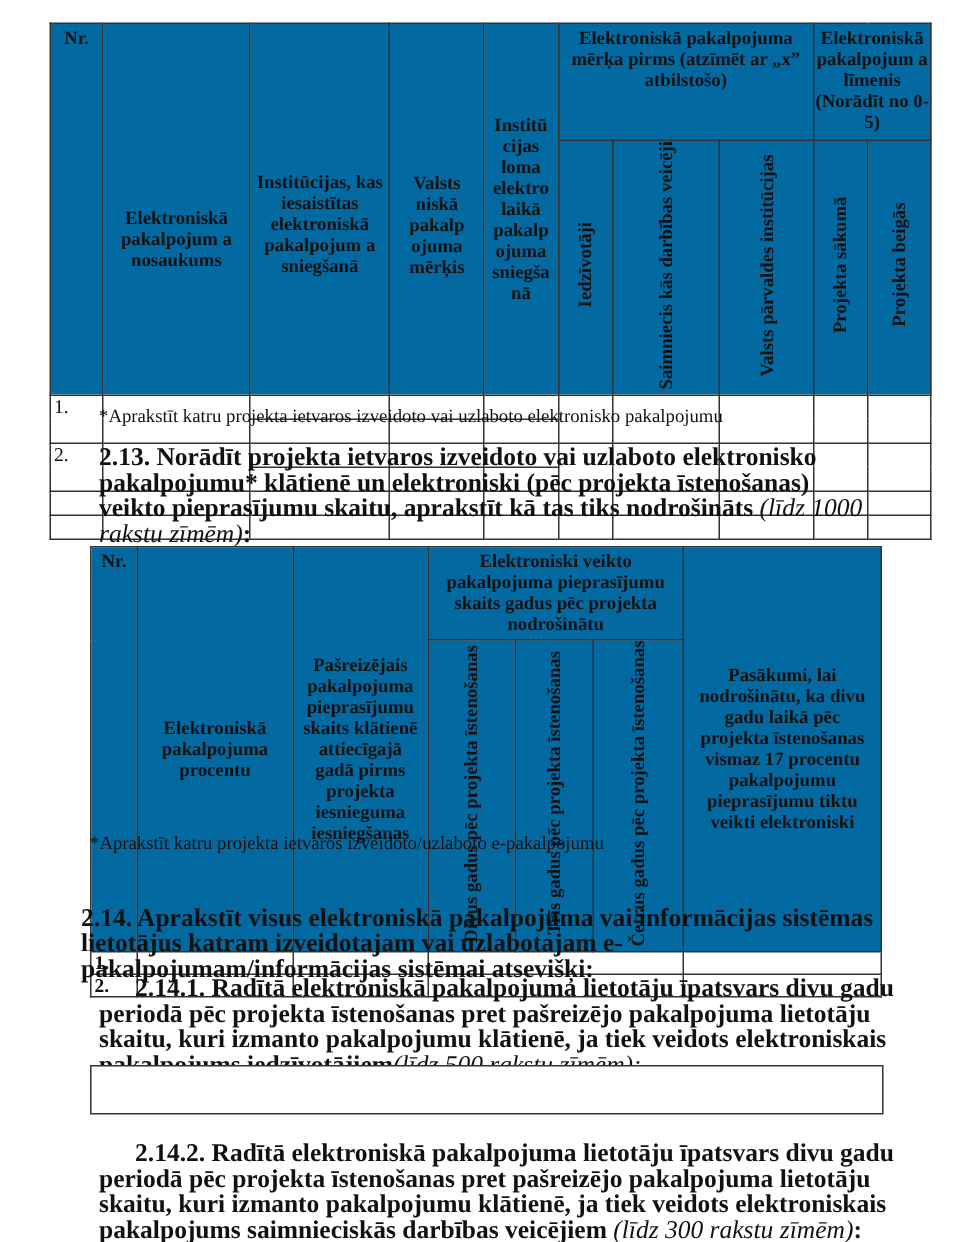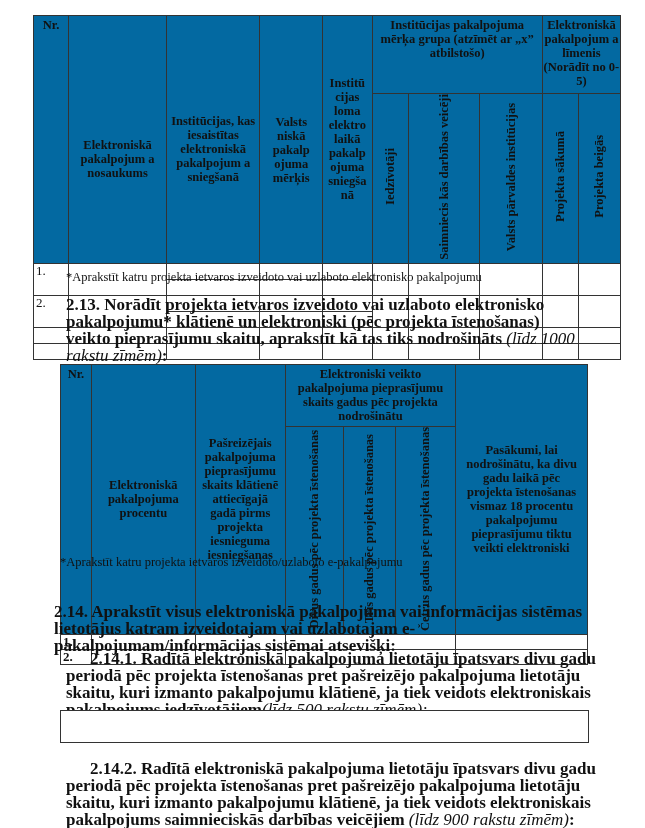--- a/index.html
+++ b/index.html
@@ -40,21 +40,21 @@
         </th>
     <th rowspan="2">
           <div style="padding-top:20px">Institūcijas, kas iesaistītas elektroniskā pakalpojum a sniegšanā</div>
         </th>
     <th rowspan="2">
           <div style="padding:22px 2px 0">Valsts niskā pakalp ojuma mērķis</div>
         </th>
     <th rowspan="2">
           <div style="padding:0 2px">Institū cijas loma elektro laikā pakalp ojuma sniegša nā</div>
         </th>
-    <th colspan="3" class="top">Institūcijas pakalpojuma mērķa grupa (atzīmēt ar „x” atbilstošo)</th>
+    <th colspan="3" class="top">Elektroniskā pakalpojuma mērķa pirms (atzīmēt ar „x” atbilstošo)</th>
     <th colspan="2" class="top">Elektroniskā pakalpojum a līmenis (Norādīt no 0-5)</th>
   </tr>
   <tr style="height:80px">
     <th><span class="vert">Iedzīvotāji</span></th>
     <th><span class="vert">Saimniecis kās darbības veicēji</span></th>
     <th><span class="vert">Valsts pārvaldes institūcijas</span></th>
     <th><span class="vert">Projekta sākumā</span></th>
     <th><span class="vert">Projekta beigās</span></th>
   </tr>
   <tr style="height:16px">
@@ -133,21 +133,21 @@
       <col style="width:53px">
       <col style="width:60px">
       <col style="width:132px">
   </colgroup>
   <tbody>
       <tr style="height:62px">
     <th rowspan="2" class="top">Nr.</th>
     <th rowspan="2">Elektroniskā pakalpojuma procentu</th>
     <th rowspan="2" style="padding:0 3px">Pašreizējais pakalpojuma pieprasījumu skaits klātienē attiecīgajā gadā pirms projekta iesnieguma iesniegšanas</th>
     <th colspan="3" class="top">Elektroniski veikto pakalpojuma pieprasījumu skaits gadus pēc projekta nodrošinātu</th>
-    <th rowspan="2" style="padding:0 4px">Pasākumi, lai nodrošinātu, ka divu gadu laikā pēc projekta īstenošanas vismaz 18 procentu pakalpojumu pieprasījumu tiktu veikti elektroniski</th>
+    <th rowspan="2" style="padding:0 4px">Pasākumi, lai nodrošinātu, ka divu gadu laikā pēc projekta īstenošanas vismaz 17 procentu pakalpojumu pieprasījumu tiktu veikti elektroniski</th>
   </tr>
   <tr style="height:92px">
     <th><span class="vert">Divus gadus pēc projekta īstenošanas</span></th>
     <th><span class="vert">Trīs gadus pēc projekta īstenošanas</span></th>
     <th><span class="vert">Četrus gadus pēc projekta īstenošanas</span></th>
   </tr>
   <tr style="height:15px">
     <td style="font-weight:bold;padding-left:2px">1.</td>
     <td></td>
         <td></td>
@@ -168,14 +168,14 @@
 
 <div class="para" style="left:54px; top:603px; width:540px;">2.14. Aprakstīt visus elektroniskā pakalpojuma vai informācijas sistēmas lietotājus katram izveidotajam vai uzlabotajam e-pakalpojumam/informācijas sistēmai atsevišķi:</div>
 
 <div class="para" style="left:66px; top:650px; width:530px; text-indent:24px;">
   <span>2.14.1. Radītā elektroniskā pakalpojuma lietotāju īpatsvars divu gadu periodā pēc projekta īstenošanas pret pašreizējo pakalpojuma lietotāju skaitu, kuri izmanto pakalpojumu klātienē, ja tiek veidots elektroniskais  pakalpojums iedzīvotājiem</span><i>(līdz 500 rakstu zīmēm):</i>
 </div>
 
 <div class="box" style="left:60px; top:710px; width:527px; height:31px;"></div>
 
 <div class="para" style="left:66px; top:760px; width:530px; text-indent:24px;">
-  <span>2.14.2. Radītā elektroniskā pakalpojuma lietotāju īpatsvars divu gadu periodā pēc projekta īstenošanas pret pašreizējo pakalpojuma lietotāju skaitu, kuri izmanto pakalpojumu klātienē, ja tiek veidots elektroniskais pakalpojums saimnieciskās darbības veicējiem </span><i>(līdz 900 rakstu zīmēm)</i><span>:</span>
+  <span>2.14.2. Radītā elektroniskā pakalpojuma lietotāju īpatsvars divu gadu periodā pēc projekta īstenošanas pret pašreizējo pakalpojuma lietotāju skaitu, kuri izmanto pakalpojumu klātienē, ja tiek veidots elektroniskais pakalpojums saimnieciskās darbības veicējiem </span><i>(līdz 300 rakstu zīmēm)</i><span>:</span>
 </div>
 
 </body></html>

